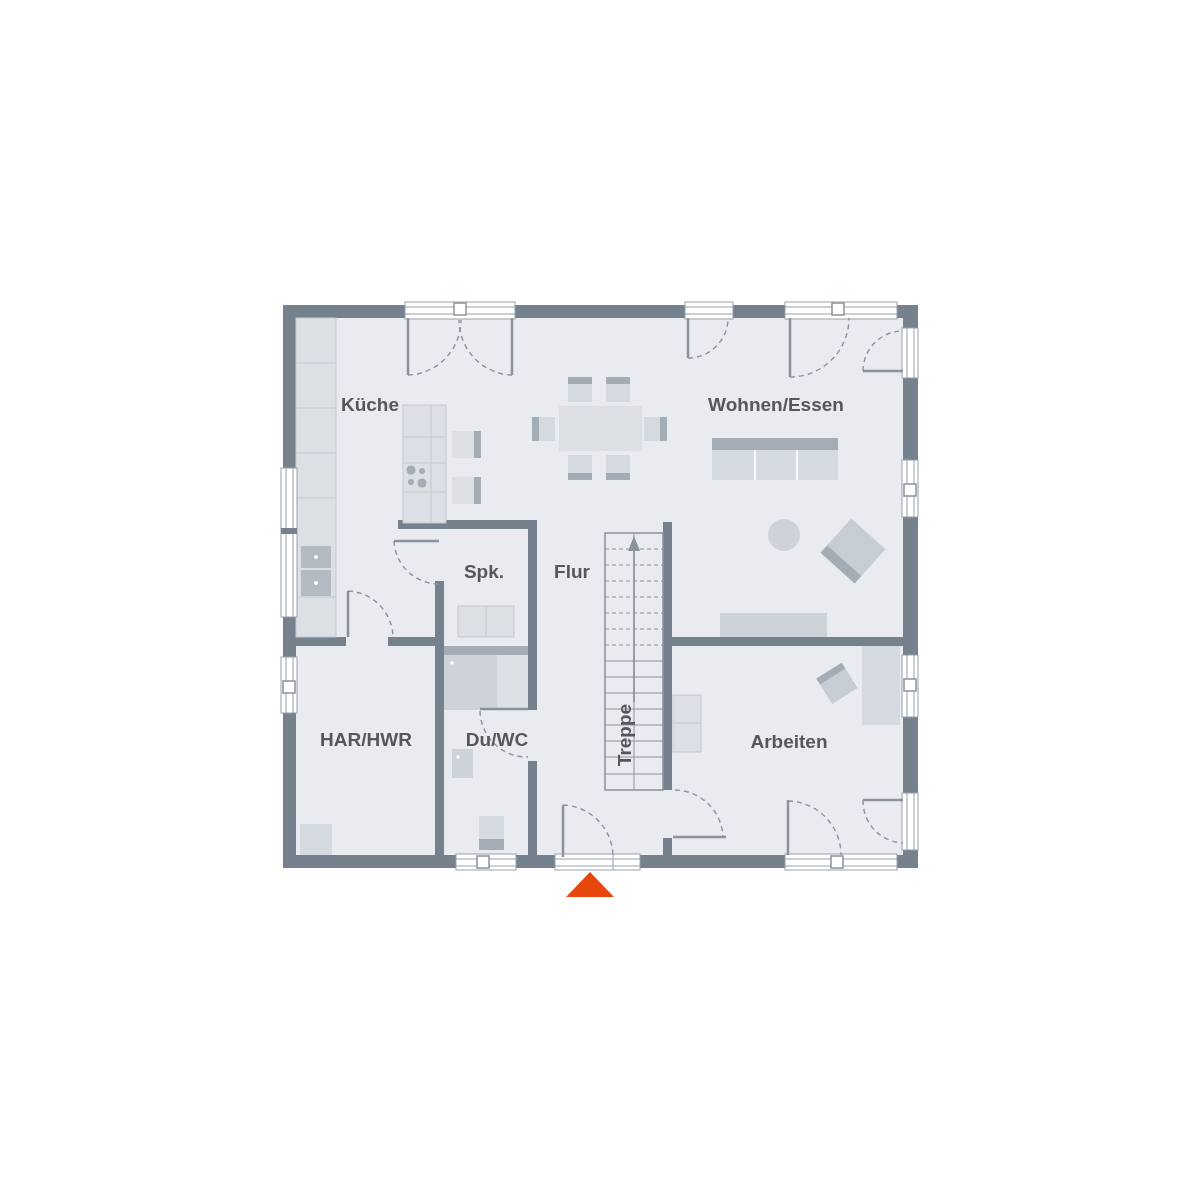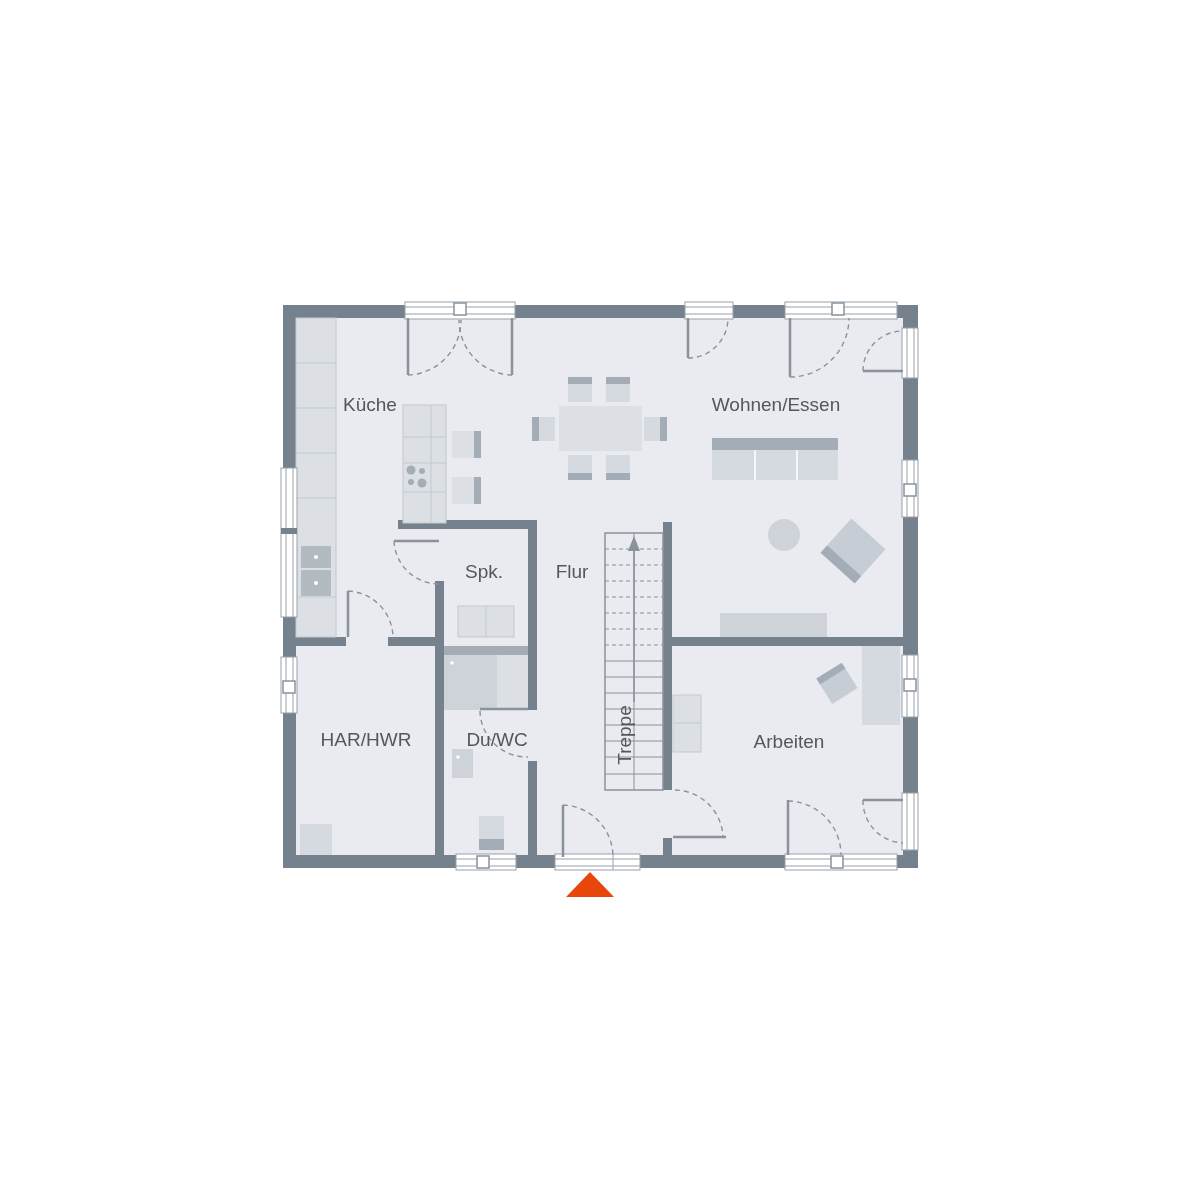--- a/index.html
+++ b/index.html
@@ -2,21 +2,21 @@
 <html style="--wall: #76818E; --floor: #E9EBF0; --background: #FFFFFF; --furniture-light: #DCE0E5; --furniture-seat: #D5DAE0; --furniture-mid: #CDD3D9; --furniture-dark: #A4ADB6; --line: #8A929C; --window-frame: #98A1AA; --cell-border: #C3C9D0; --sink: #B2BAC2; --text: #54575B; --entrance-arrow: #E8470C;"><head>
 <meta charset="utf-8">
 <style>
   :root{
     --wall:#76818E; --floor:#E9EBF0; --background:#FFFFFF;
     --furniture-light:#DCE0E5; --furniture-seat:#D5DAE0; --furniture-mid:#CDD3D9;
     --furniture-dark:#A4ADB6; --line:#8A929C; --window-frame:#98A1AA;
     --cell-border:#C3C9D0; --sink:#B2BAC2; --text:#54575B; --entrance-arrow:#E8470C;
   }
   html,body{margin:0;padding:0;background:var(--background);}
-  .canvas{position:relative;width:1200px;height:1200px;background:var(--background);overflow:hidden;}
+  .canvas{position:relative;width:1200px;height:1200px;background:var(--background);overflow:hidden;font-weight:bold;}
   svg{display:block;}
   .wall{fill:var(--wall);}
   .floor{fill:var(--floor);}
   .win{fill:var(--background);stroke:var(--window-frame);stroke-width:1;}
   .winline{stroke:var(--window-frame);stroke-width:1;fill:none;}
   .leaf{stroke:var(--line);stroke-width:2.5;fill:none;}
   .arc{stroke:var(--line);stroke-width:1.4;fill:none;stroke-dasharray:5 4;}
   .furnL{fill:var(--furniture-light);}
   .furnS{fill:var(--furniture-seat);}
   .furnM{fill:var(--furniture-mid);}

